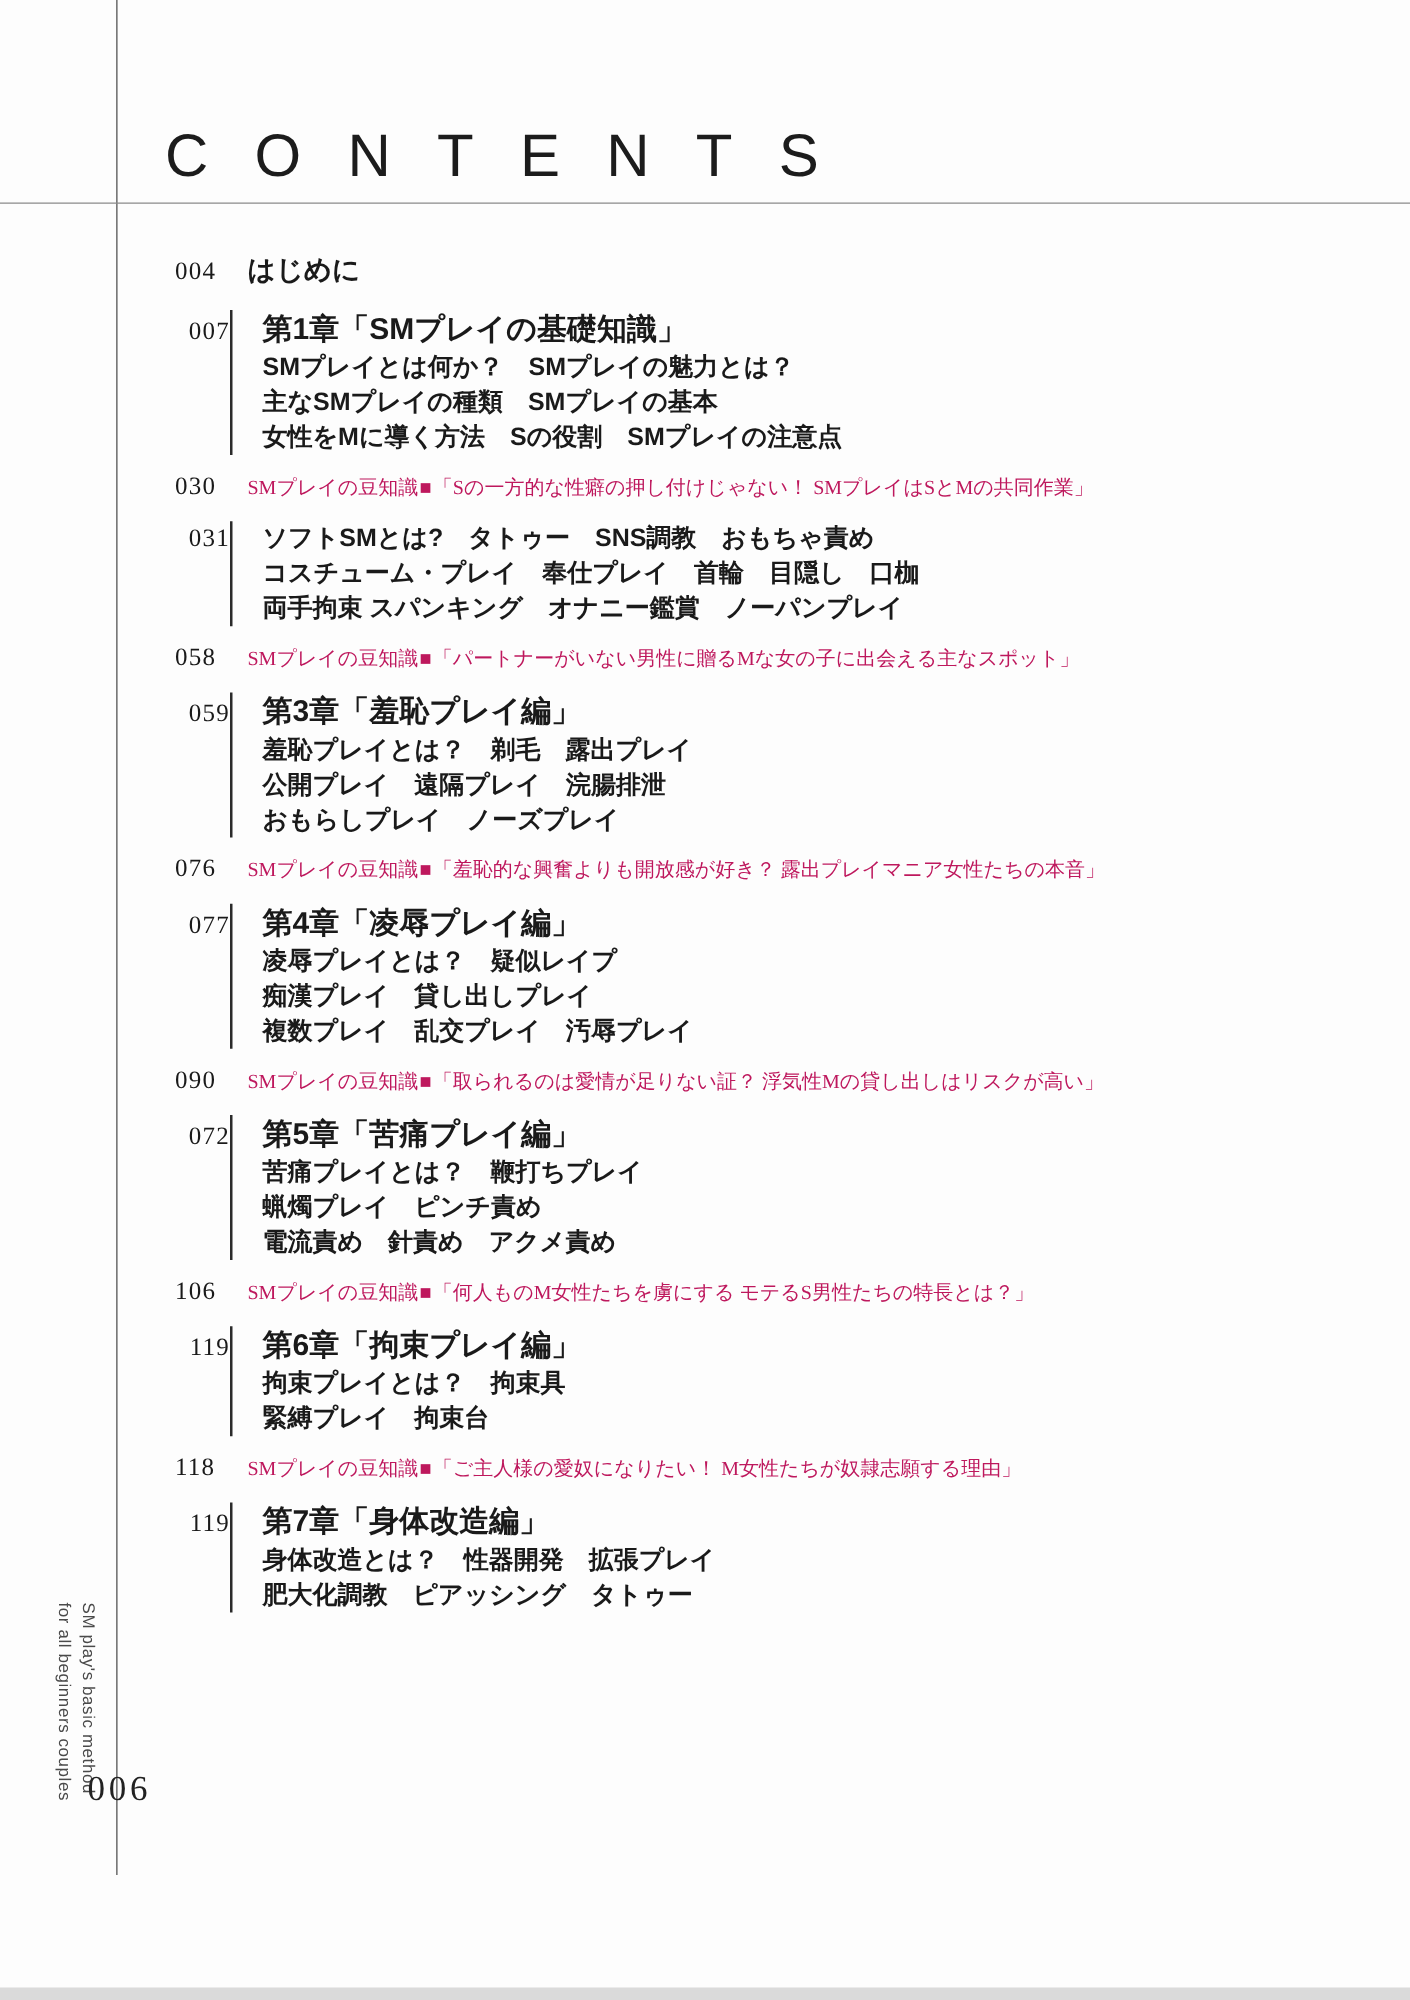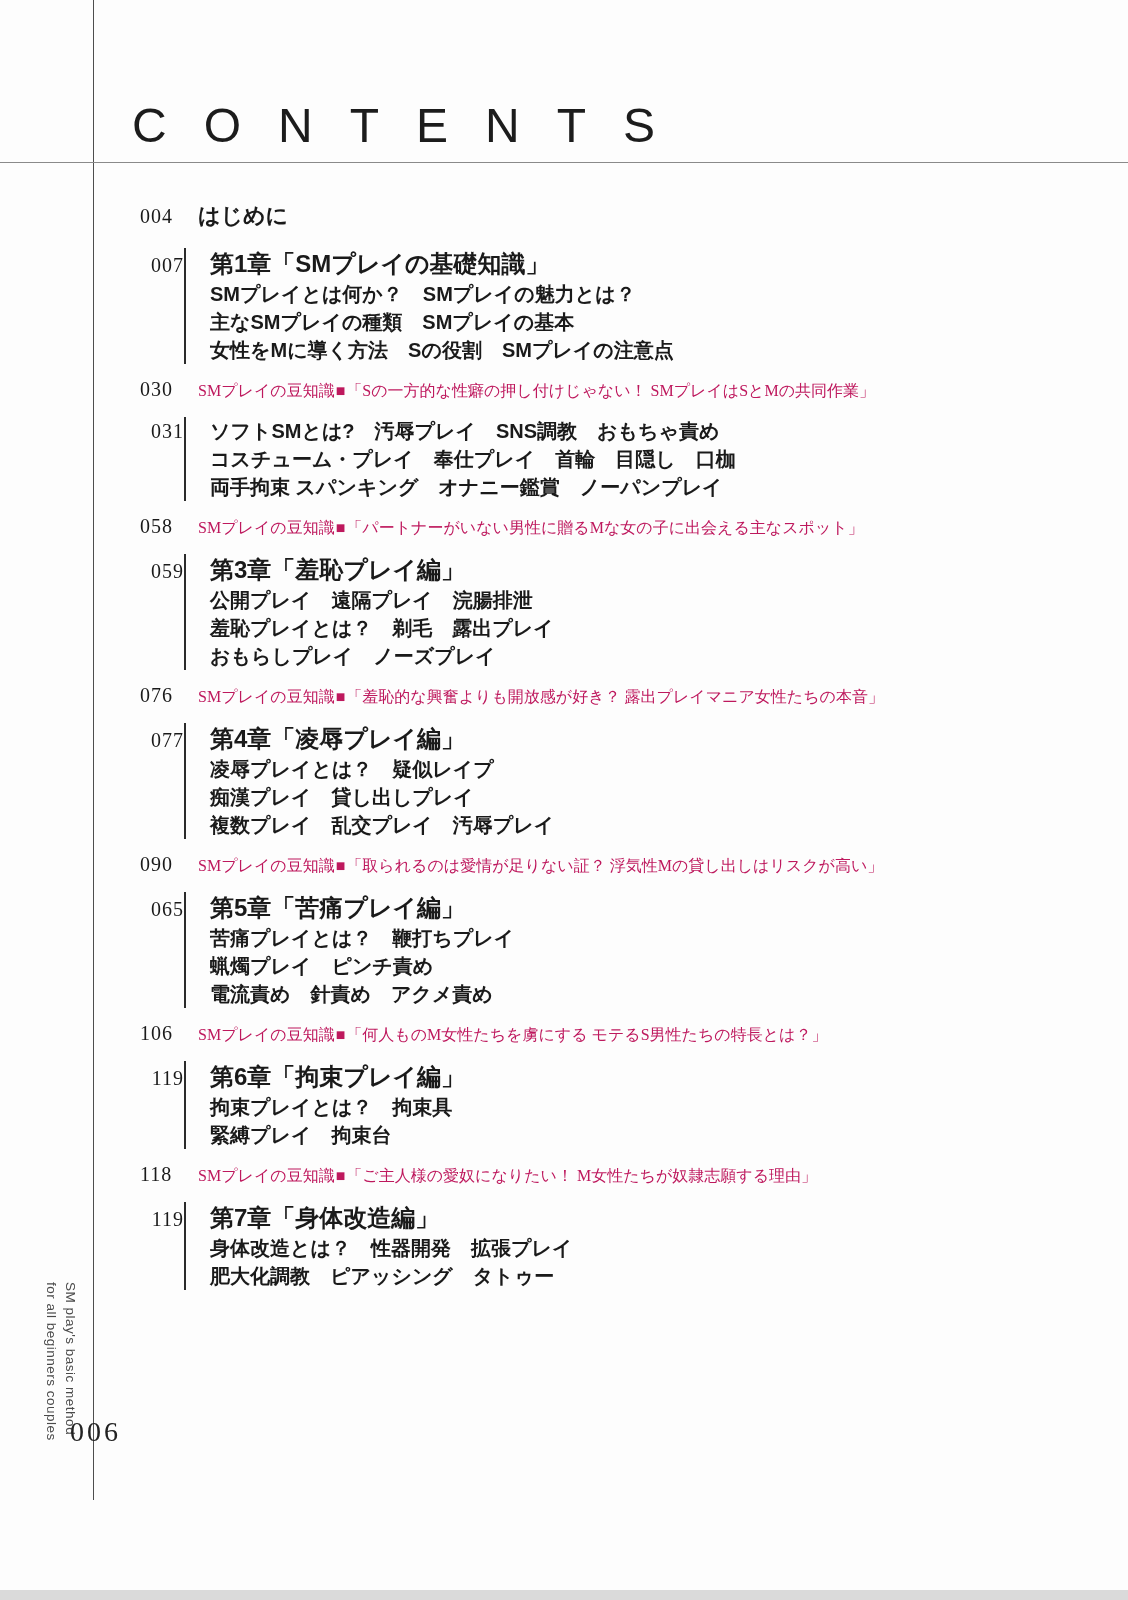--- a/index.html
+++ b/index.html
@@ -114,39 +114,39 @@
   <div class="row trivia">
     <span class="num">030</span>
     <div class="trivia-text">
       <span>SMプレイの豆知識</span><span class="t-marker">■</span><span>「Sの一方的な性癖の押し付けじゃない！ SMプレイはSとMの共同作業」</span>
     </div>
   </div>
 
   <div class="row chapter">
     <span class="num">031</span>
     <div class="chap-body">
-      <div class="chap-item">ソフトSMとは?　汚辱プレイ　SNS調教　おもちゃ責め</div>
+      <div class="chap-item">ソフトSMとは?　タトゥー　SNS調教　おもちゃ責め</div>
       <div class="chap-item">コスチューム・プレイ　奉仕プレイ　首輪　目隠し　口枷</div>
       <div class="chap-item">両手拘束 スパンキング　オナニー鑑賞　ノーパンプレイ</div>
     </div>
   </div>
 
   <div class="row trivia">
     <span class="num">058</span>
     <div class="trivia-text">
       <span>SMプレイの豆知識</span><span class="t-marker">■</span><span>「パートナーがいない男性に贈るMな女の子に出会える主なスポット」</span>
     </div>
   </div>
 
   <div class="row chapter">
     <span class="num">059</span>
     <div class="chap-body">
       <div class="chap-title">第3章「羞恥プレイ編」</div>
+      <div class="chap-item">羞恥プレイとは？　剃毛　露出プレイ</div>
       <div class="chap-item">公開プレイ　遠隔プレイ　浣腸排泄</div>
-      <div class="chap-item">羞恥プレイとは？　剃毛　露出プレイ</div>
       <div class="chap-item">おもらしプレイ　ノーズプレイ</div>
     </div>
   </div>
 
   <div class="row trivia">
     <span class="num">076</span>
     <div class="trivia-text">
       <span>SMプレイの豆知識</span><span class="t-marker">■</span><span>「羞恥的な興奮よりも開放感が好き？ 露出プレイマニア女性たちの本音」</span>
     </div>
   </div>
@@ -162,21 +162,21 @@
   </div>
 
   <div class="row trivia">
     <span class="num">090</span>
     <div class="trivia-text">
       <span>SMプレイの豆知識</span><span class="t-marker">■</span><span>「取られるのは愛情が足りない証？ 浮気性Mの貸し出しはリスクが高い」</span>
     </div>
   </div>
 
   <div class="row chapter">
-    <span class="num">065</span>
+    <span class="num">072</span>
     <div class="chap-body">
       <div class="chap-title">第5章「苦痛プレイ編」</div>
       <div class="chap-item">苦痛プレイとは？　鞭打ちプレイ</div>
       <div class="chap-item">蝋燭プレイ　ピンチ責め</div>
       <div class="chap-item">電流責め　針責め　アクメ責め</div>
     </div>
   </div>
 
   <div class="row trivia">
     <span class="num">106</span>

